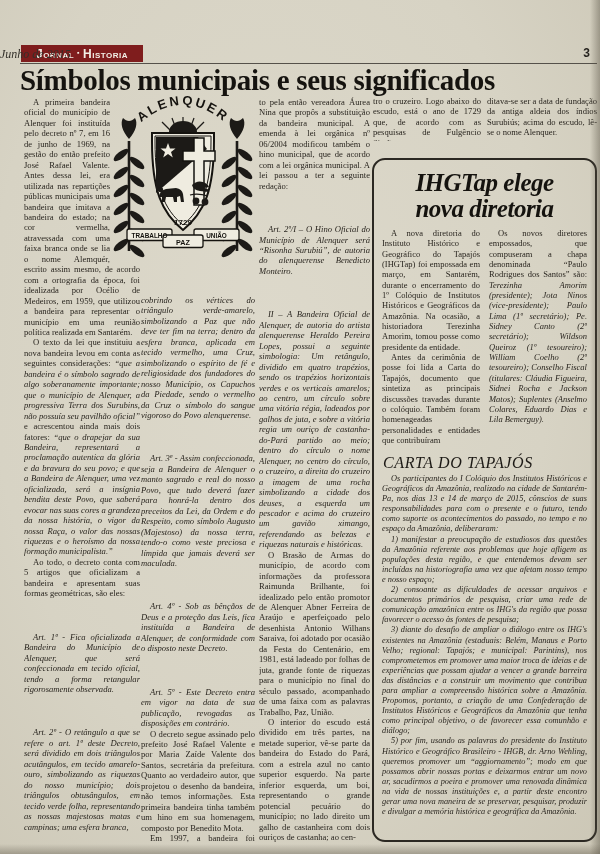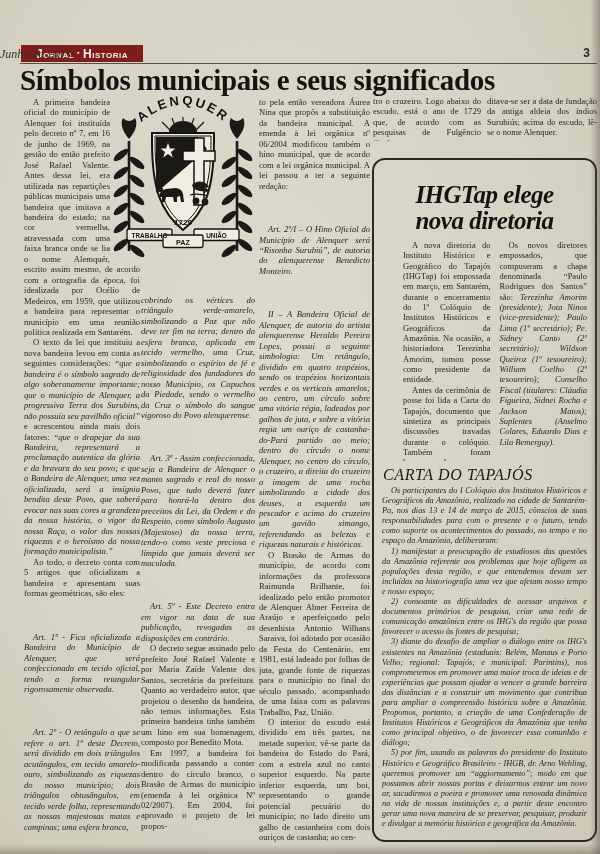--- a/index.html
+++ b/index.html
@@ -41,24 +41,24 @@
   #col4{left:373px;top:96px;width:108px;height:45px;}
   #col5{left:487px;top:96px;width:110px;height:45px;}
   .wrap-spacer{float:right;width:30px;height:162px;}
 
   
   .crest{position:absolute;left:108px;top:79px;width:150px;height:181px;}
 
   
   .bx{position:absolute;left:372px;top:158px;width:225px;height:684px;
     border:2px solid #2b2822;border-radius:13px;box-sizing:border-box;
-    padding:16px 8px 6px 8px;overflow:hidden;}
+    padding:4px 8px 6px 8px;overflow:hidden;}
   .bx-title{margin:6px 0 2px 0;text-align:center;font-weight:bold;font-style:italic;
     font-size:25px;line-height:26px;color:#15130f;letter-spacing:-.5px;}
-  .bx-cols{display:flex;gap:9px;margin-top:6px;height:221px;overflow:hidden;margin-left:21px;}
+  .bx-cols{display:flex;gap:9px;margin-top:6px;height:221px;overflow:hidden;}
   .bx-col{flex:1;text-align:justify;font-size:8.5px;line-height:10.35px;color:#29251f;}
   .bx p{margin:0;}
   .carta-title{margin:5px 0 2px 1px;font-style:italic;font-size:16px;
     letter-spacing:.6px;color:#1c1915;}
   .carta{text-align:justify;font-size:8.3px;line-height:10.1px;color:#29251f;}
 </style>
 </head>
 <body>
 
 <div class="masthead">
@@ -140,20 +140,21 @@
   </g>
 </svg>
 
 <div id="col1" class="col">
   <div class="wrap-spacer"></div>
   <span><p class="ind ">A primeira bandeira oficial do município de Alenquer foi instituída pelo decreto nº 7, em 16 de junho de 1969, na gestão do então prefeito José Rafael Valente. Antes dessa lei, era utilizada nas repartições públicas municipais uma bandeira que imitava a bandeira do estado; na cor vermelha, atravessada com uma faixa branca onde se lia o nome Alemquér, escrito assim mesmo, de acordo com a ortografia da época, foi idealizada por Océlio de Medeiros, em 1959, que utilizou a bandeira para representar o município em uma reunião política realizada em Santarém.</p><p class="ind "><span>O texto da lei que instituiu a nova bandeira levou em conta as seguintes considerações: </span><i>“que a bandeira é o símbolo sagrado de algo soberanamente importante; que o município de Alenquer, a progressiva Terra dos Surubins, não possuía seu pavilhão oficial”</i><span> e acrescentou ainda mais dois fatores: </span><i>“que o drapejar da sua Bandeira, representará a proclamação autentica da glória e da bravura do seu povo; e que a Bandeira de Alenquer, uma vez oficializada, será a insígnia bendita deste Povo, que saberá evocar nas suas cores a grandeza da nossa história, o vigor da nossa Raça, o valor das nossas riquezas e o heroísmo da nossa formação municipalista.”</i></p><p class="ind ">Ao todo, o decreto conta com 5 artigos que oficializam a bandeira e apresentam suas formas geométricas, são eles:</p><p class="ind it ">Art. 1ª - Fica oficializada a Bandeira do Município de Alenquer, que será confeccionada em tecido oficial, tendo a forma retangular rigorosamente observada.</p><p class="ind it ">Art. 2º - O retângulo a que se refere o art. 1ª deste Decreto, será dividido em dois triângulos acutângulos, em tecido amarelo-ouro, simbolizando as riquezas do nosso município; dois triângulos obtusângulos, em tecido verde folha, representando as nossas majestosas matas e campinas; uma esfera branca,</p></span>
 </div>
 <div id="col2" class="col">
     <p class="it ">cobrindo os vértices do triângulo verde-amarelo, simbolizando a Paz que não deve ter fim na terra; dentro da esfera branca, aplicada em tecido vermelho, uma Cruz, simbolizando o espírito de fé e religiosidade dos fundadores do nosso Município, os Capuchos da Piedade, sendo o vermelho da Cruz o símbolo do sangue vigoroso do Povo alenquerense.</p>
     <p class="ind it ">Art. 3ª - Assim confeccionada, seja a Bandeira de Alenquer o manto sagrado e real do nosso Povo, que tudo deverá fazer para honrá-la dentro dos preceitos da Lei, da Ordem e do Respeito, como símbolo Augusto (Majestoso) da nossa terra, tendo-o como veste preciosa e límpida que jamais deverá ser maculada.</p>
+    <p class="ind it ">Art. 4º - Sob as bênçãos de Deus e a proteção das Leis, fica instituída a Bandeira de Alenquer, de conformidade com o disposto neste Decreto.</p>
     <p class="ind it ">Art. 5º - Este Decreto entra em vigor na data de sua publicação, revogadas as disposições em contrário.</p>
     <p class="ind ">O decreto segue assinado pelo prefeito José Rafael Valente e por Maria Zaíde Valente dos Santos, secretária da prefeitura. Quanto ao verdadeiro autor, que projetou o desenho da bandeira, não temos informações. Esta primeira bandeira tinha também um hino em sua homenagem, composto por Benedito Mota.</p>
     <p class="ind ">Em 1997, a bandeira foi modificada passando a conter dentro do círculo branco, o Brasão de Armas do município (emenda à lei orgânica Nº 02/2007). Em 2004, foi aprovado o projeto de lei propos-</p>
   </div>
 <div id="col3" class="col">
     <p class="">to pela então vereadora Áurea Nina que propôs a substituição da bandeira municipal. A emenda à lei orgânica nº 06/2004 modificou também o hino municipal, que de acordo com a lei orgânica municipal. A lei passou a ter a seguinte redação:</p>
     <p class="ind it ">Art. 2º/I – O Hino Oficial do Município de Alenquer será “Risonha Surubiú”, de autoria do alenquerense Benedicto Monteiro.</p>
     <p class="ind it ">II – A Bandeira Oficial de Alenquer, de autoria do artista alenquerense Heraldo Pereira Lopes, possui a seguinte simbologia: Um retângulo, dividido em quatro trapézios, sendo os trapézios horizontais verdes e os verticais amarelos; ao centro, um círculo sobre uma vitória régia, ladeados por galhos de juta, e sobre a vitória regia um ouriço de castanha-do-Pará partido ao meio; dentro do círculo o nome Alenquer, no centro do círculo, o cruzeiro, a direita do cruzeiro a imagem de uma rocha simbolizando a cidade dos deuses, a esquerda um pescador e acima do cruzeiro um gavião ximango, referendando as belezas e riquezas naturais e históricas.</p>
     <p class="ind ">O Brasão de Armas do município, de acordo com informações da professora Raimunda Brilhante, foi idealizado pelo então promotor de Alenquer Abner Ferreira de Araújo e aperfeiçoado pelo desenhista Antonio Wilhans Saraiva, foi adotado por ocasião da Festa do Centenário, em 1981, está ladeado por folhas de juta, grande fonte de riquezas para o município no final do século passado, acompanhado de uma faixa com as palavras Trabalho, Paz, União.</p>
     <p class="ind ">O interior do escudo está dividido em três partes, na metade superior, vê-se parte da bandeira do Estado do Pará, com a estrela azul no canto superior esquerdo. Na parte inferior esquerda, um boi, representando o grande potencial pecuário do município; no lado direito um galho de castanheira com dois ouriços de castanha; ao cen-</p>

